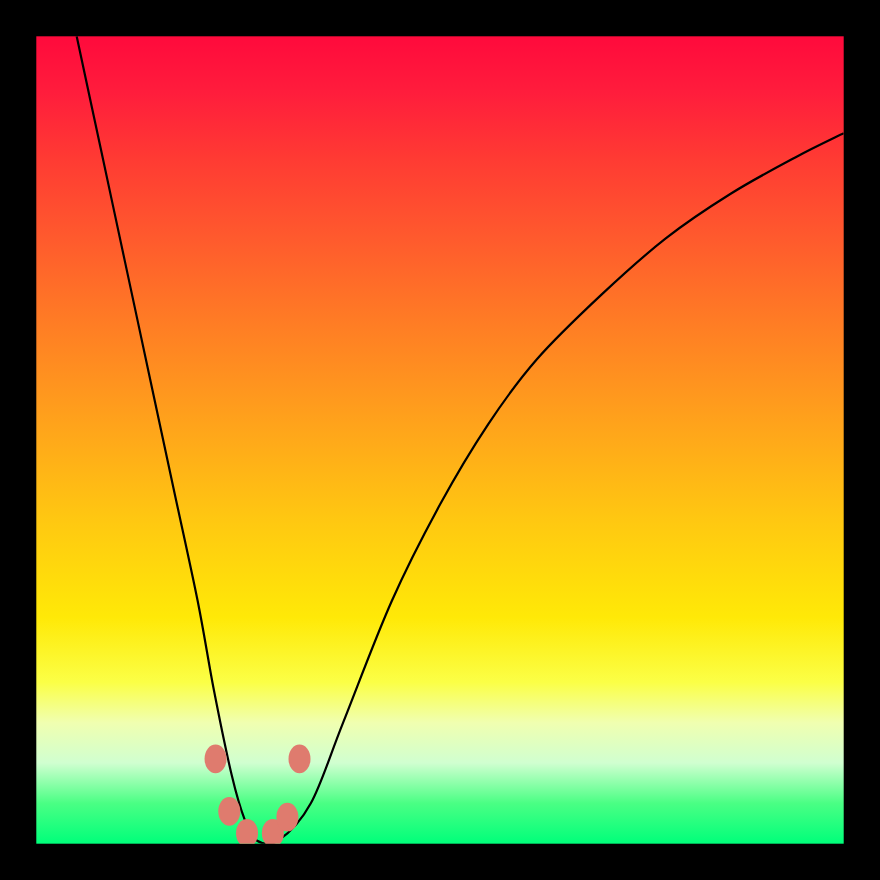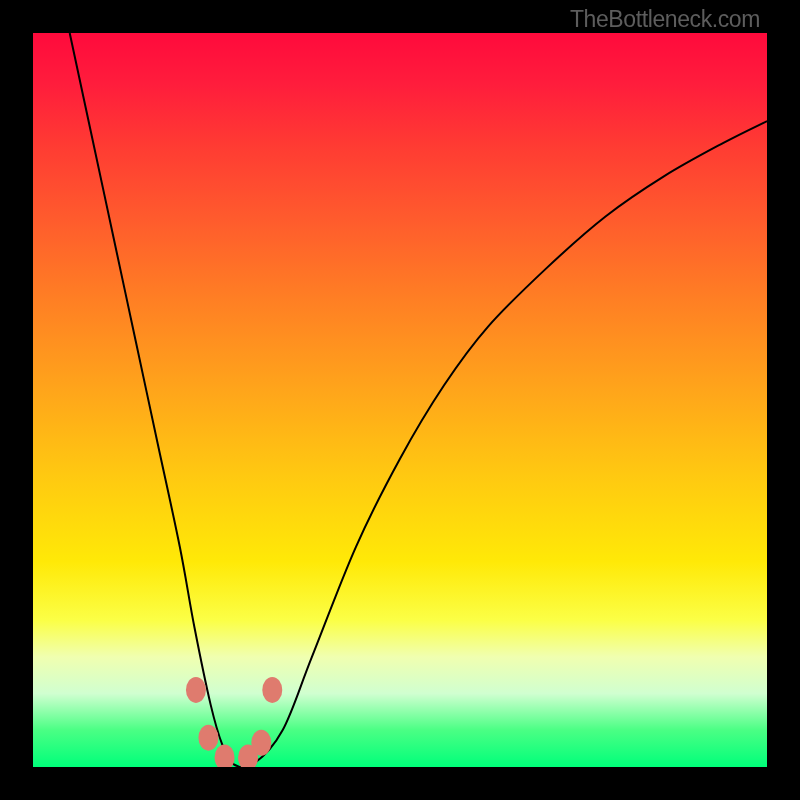--- a/index.html
+++ b/index.html
@@ -62,21 +62,20 @@
   .marker-dot {
     fill: #df7b6e;
     stroke: none;
   }
 </style>
 </head>
 <body>
 
 <div class="chart-container">
 
-  <div class="attribution">TheBottleneck.com</div>
 
   <div class="plot-area">
     <svg class="plot-svg" viewBox="0 0 734 734">
       <path id="curve-path" class="curve-path" d="M 36.70 0.00 C 40.37 17.13, 51.38 68.51, 58.72 102.76 C 66.06 137.01, 73.40 171.27, 80.74 205.52 C 88.08 239.77, 95.42 274.03, 102.76 308.28 C 110.10 342.53, 117.44 376.79, 124.78 411.04 C 132.12 445.29, 140.68 483.22, 146.80 513.80 C 152.92 544.38, 156.34 568.24, 161.48 594.54 C 166.62 620.84, 172.98 652.04, 177.63 671.61 C 182.28 691.18, 185.58 702.07, 189.37 711.98 C 193.16 721.89, 195.24 727.88, 200.38 731.06 C 205.52 734.24, 212.00 736.69, 220.20 731.06 C 228.40 725.44, 239.77 715.16, 249.56 697.30 C 259.35 679.44, 266.69 654.48, 278.92 623.90 C 291.15 593.32, 308.28 546.83, 322.96 513.80 C 337.64 480.77, 352.32 452.63, 367.00 425.72 C 381.68 398.81, 396.36 374.34, 411.04 352.32 C 425.72 330.30, 437.95 313.17, 455.08 293.60 C 472.21 274.03, 494.23 253.23, 513.80 234.88 C 533.37 216.53, 552.95 198.79, 572.52 183.50 C 592.09 168.21, 611.67 155.36, 631.24 143.13 C 650.81 130.90, 672.83 119.28, 689.96 110.10 C 707.09 100.93, 726.66 91.75, 734.00 88.08"></path>
       <g id="markers-group">
           <ellipse cx="162.95" cy="656.93" rx="10" ry="13" class="marker-dot"></ellipse>
           <ellipse cx="175.43" cy="704.64" rx="10" ry="13" class="marker-dot"></ellipse>
           <ellipse cx="191.57" cy="724.46" rx="10" ry="13" class="marker-dot"></ellipse>
           <ellipse cx="215.06" cy="724.46" rx="10" ry="13" class="marker-dot"></ellipse>
           <ellipse cx="228.27" cy="709.78" rx="10" ry="13" class="marker-dot"></ellipse>

